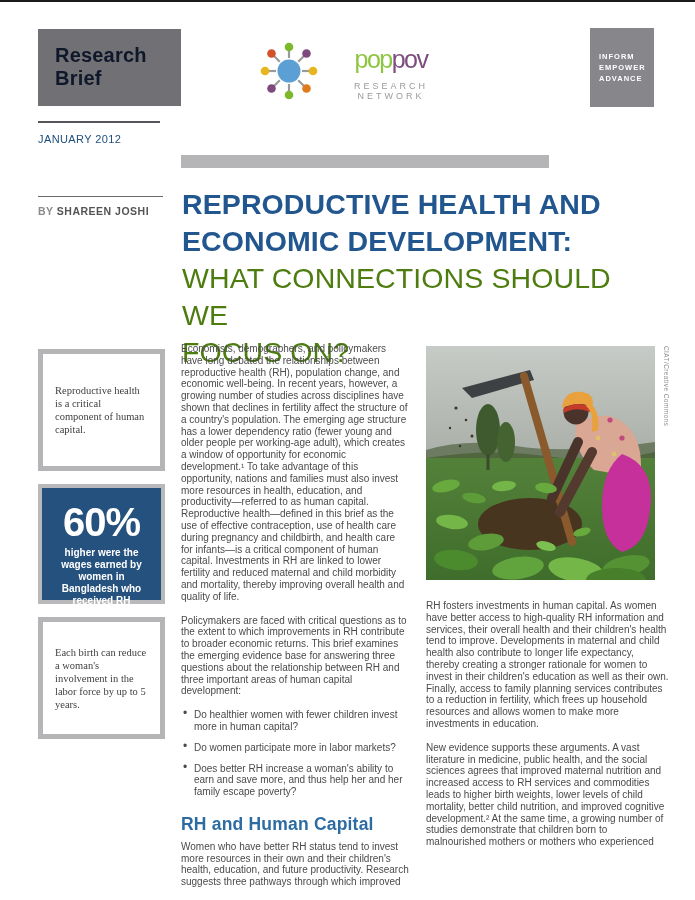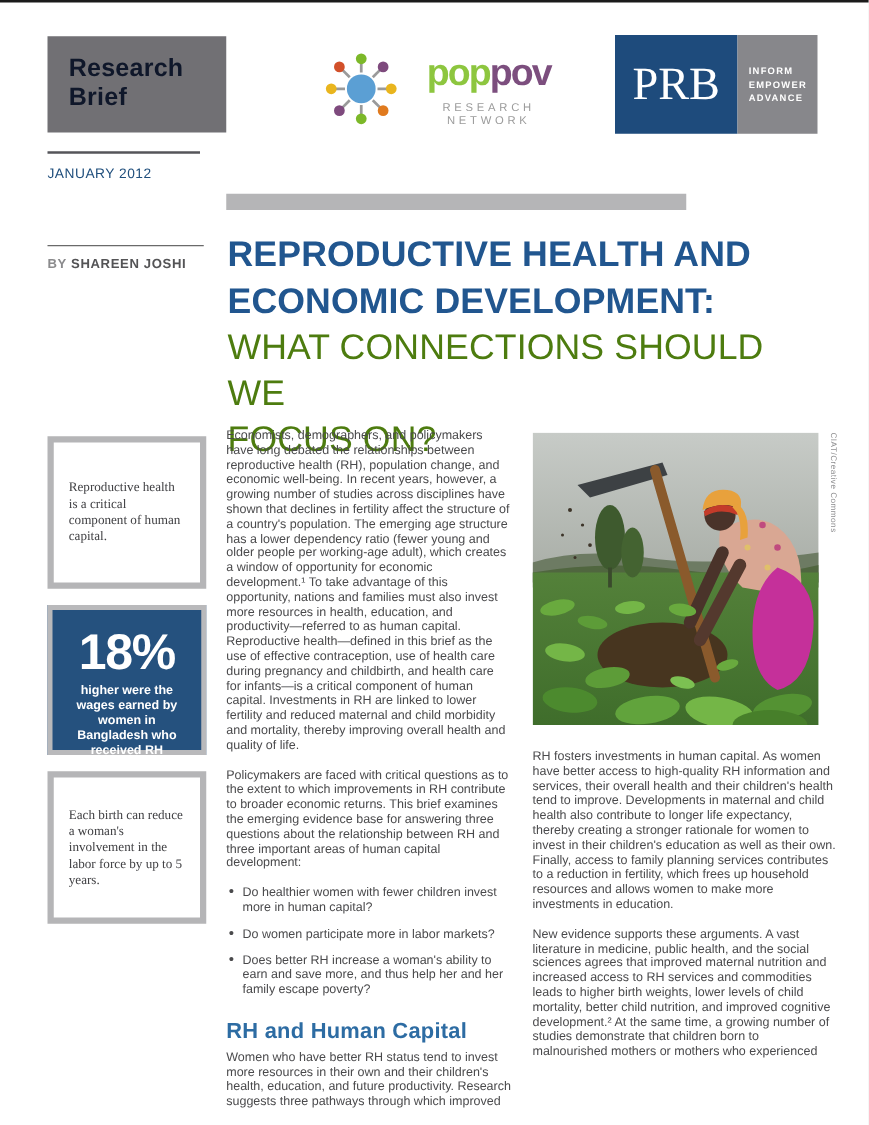--- a/index.html
+++ b/index.html
@@ -15,21 +15,21 @@
     left:38px;top:27px;width:143px;height:77px;background:#717074;
     color:#0f172a;font-weight:bold;font-size:20px;line-height:23px;
     padding:15px 0 0 17px;box-sizing:border-box;letter-spacing:.2px;
   }
   .brief-rule{left:38px;top:119px;width:122px;height:2px;background:#55555a;}
   .date{left:38px;top:131px;font-size:11px;font-weight:normal;color:#1f4e7c;letter-spacing:.4px;}
 
   .poppov{left:258px;top:36px;width:210px;height:72px;}
   .poppov-icon{position:absolute;left:0;top:2px;}
   .poppov-text{position:absolute;left:60px;top:0;width:146px;text-align:center;}
-  .poppov-word{font-size:30px;font-weight:bold;letter-spacing:-1.5px;line-height:42px;}
+  .poppov-word{font-size:25px;font-weight:normal;letter-spacing:-1.5px;line-height:42px;}
   .pop{color:#8dc63f;} .pov{color:#7c4e7e;}
   .poppov-sub{font-size:9px;color:#9b9b9b;letter-spacing:3px;margin-top:1px;}
 
   .prb-box{
     left:492px;top:26px;width:98px;height:79px;background:#1e4b7c;color:#fff;
     font-family:"Liberation Serif", serif;font-size:37px;text-align:center;line-height:79px;
   }
   .prb-tag{
     left:590px;top:26px;width:64px;height:79px;background:#87878b;color:#fff;
     padding:23px 0 0 9px;box-sizing:border-box;
@@ -111,21 +111,20 @@
       <circle cx="13.5" cy="48.5" r="4.3" fill="#7e4a7d"></circle>
       <circle cx="7" cy="31" r="4.3" fill="#e9b51e"></circle>
       <circle cx="13.5" cy="13.5" r="4.3" fill="#d2502a"></circle>
     </svg>
     <div class="poppov-text">
       <div class="poppov-word"><span class="pop">pop</span><span class="pov">pov</span></div>
       <div class="poppov-sub">RESEARCH NETWORK</div>
     </div>
   </div>
 
-  <div class="abs prb-box">PRB</div>
   <div class="abs prb-tag">
     <div>INFORM</div>
     <div>EMPOWER</div>
     <div>ADVANCE</div>
   </div>
 
   <div class="abs brief-rule"></div>
   <div class="abs date">JANUARY 2012</div>
 
   <div class="abs gray-bar"></div>
@@ -137,21 +136,21 @@
     <div class="t-blue">ECONOMIC DEVELOPMENT:</div>
     <div class="t-gray">WHAT CONNECTIONS SHOULD WE</div>
     <div class="t-gray">FOCUS ON?</div>
   </div>
 
   <div class="abs callout c1">
     <div class="inner">Reproductive health is a critical component of human capital.</div>
   </div>
 
   <div class="abs stat-box">
-    <div class="stat-value">18%</div>
+    <div class="stat-value">60%</div>
     <div class="stat-caption">higher were the wages earned by women in Bangladesh who received RH services.</div>
   </div>
 
   <div class="abs callout c3">
     <div class="inner">Each birth can reduce a woman's involvement in the labor force by up to 5 years.</div>
   </div>
 
   <div class="col col-left">
     <p>Economists, demographers, and policymakers have long debated the relationships between reproductive health (RH), population change, and economic well-being. In recent years, however, a growing number of studies across disciplines have shown that declines in fertility affect the structure of a country's population. The emerging age structure has a lower dependency ratio (fewer young and older people per working-age adult), which creates a window of opportunity for economic development.¹ To take advantage of this opportunity, nations and families must also invest more resources in health, education, and productivity—referred to as human capital. Reproductive health—defined in this brief as the use of effective contraception, use of health care during pregnancy and childbirth, and health care for infants—is a critical component of human capital. Investments in RH are linked to lower fertility and reduced maternal and child morbidity and mortality, thereby improving overall health and quality of life.</p>
     <p>Policymakers are faced with critical questions as to the extent to which improvements in RH contribute to broader economic returns. This brief examines the emerging evidence base for answering three questions about the relationship between RH and three important areas of human capital development:</p>

